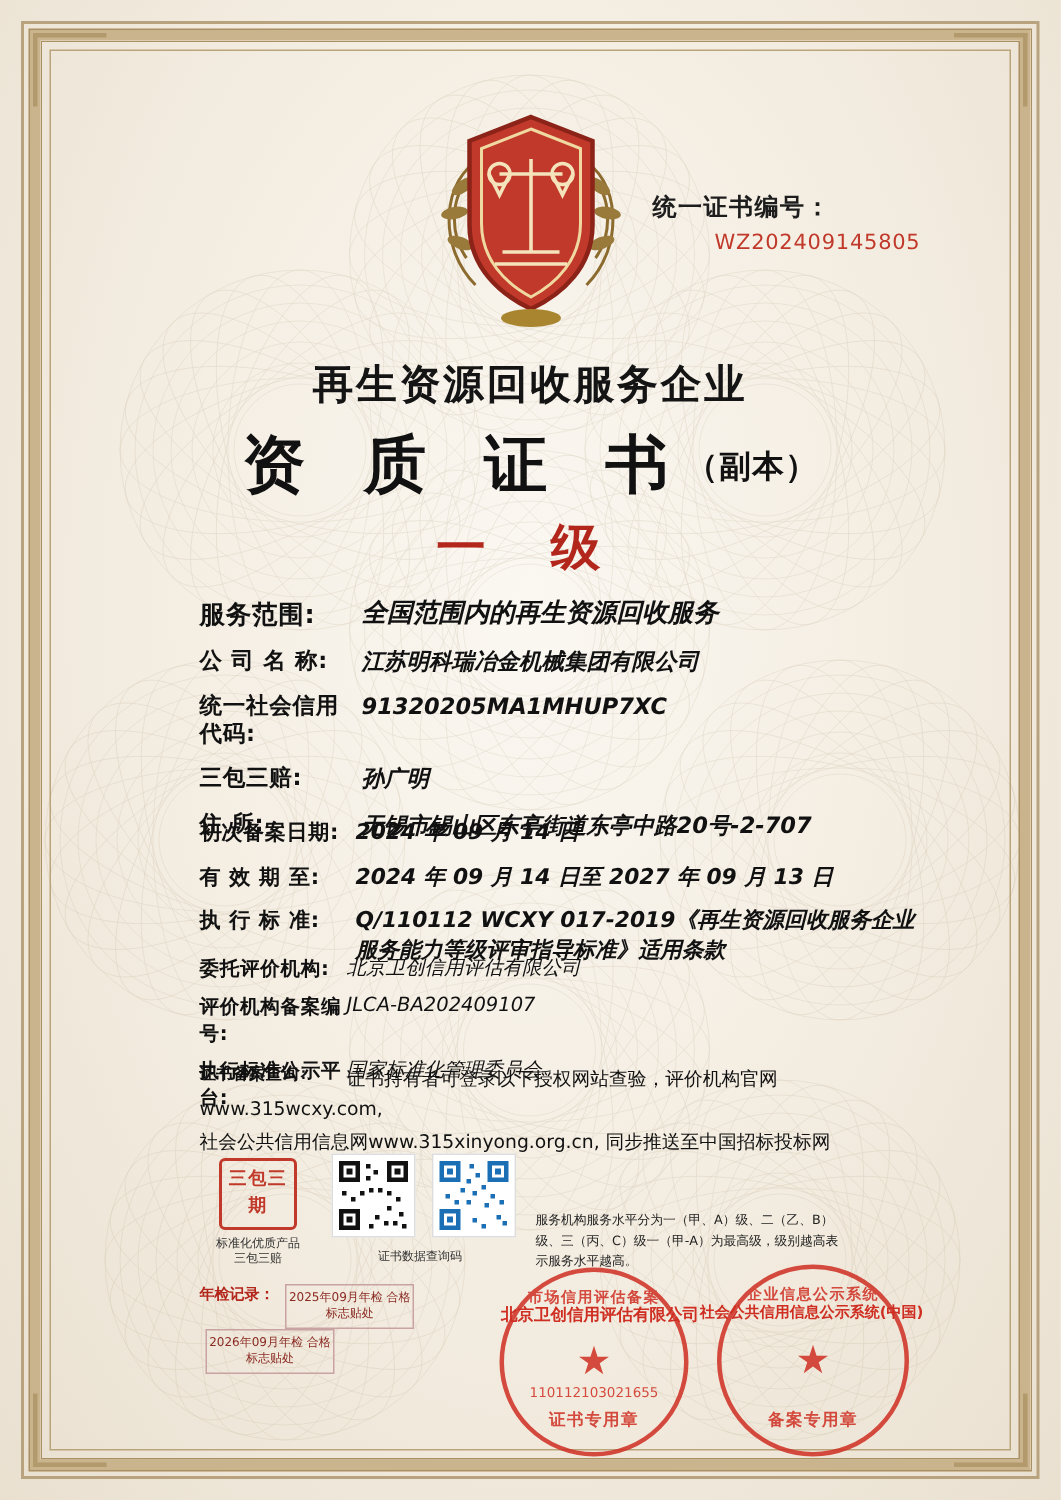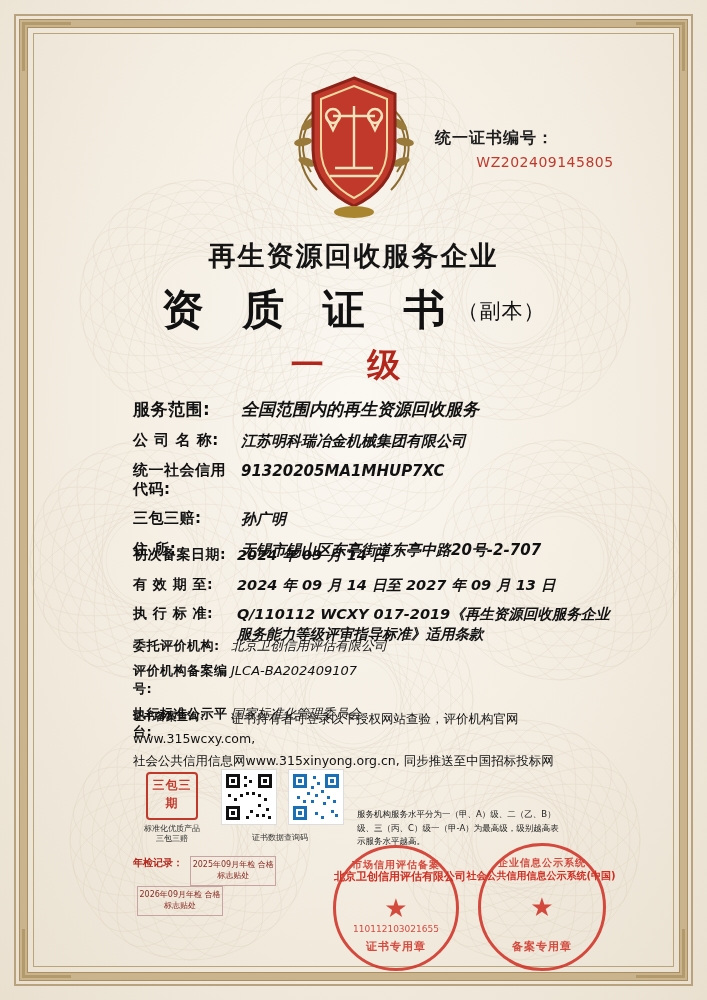--- a/index.html
+++ b/index.html
@@ -58,21 +58,21 @@
 
   .title1{
     position:absolute;left:0;top:238px;width:707px;text-align:center;
     font-size:27px;font-weight:bold;color:#141414;letter-spacing:2px;
   }
   .title2{
     position:absolute;left:0;top:282px;width:707px;text-align:center;
     font-size:42px;font-weight:bold;color:#111;letter-spacing:12px;
   }
   .title2 .sub{
-    font-size:21px;letter-spacing:1px;font-weight:normal;vertical-align:6px;
+    font-size:21px;letter-spacing:1px;font-weight:bold;vertical-align:6px;
   }
   .grade{
     position:absolute;left:0;top:343px;width:707px;text-align:center;
     font-size:33px;font-weight:bold;color:#b3261b;letter-spacing:16px;
   }
 
   
   .fields{position:absolute;left:133px;top:398px;width:470px;}
   .row{display:flex;align-items:flex-start;margin-bottom:10px;}
   .row .k{

